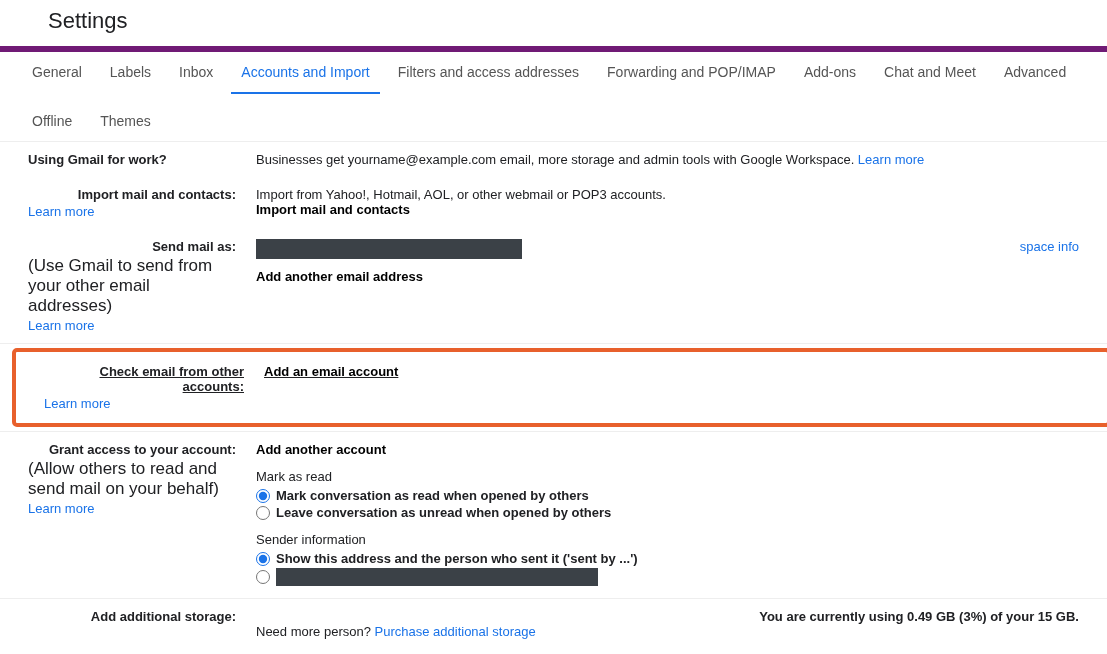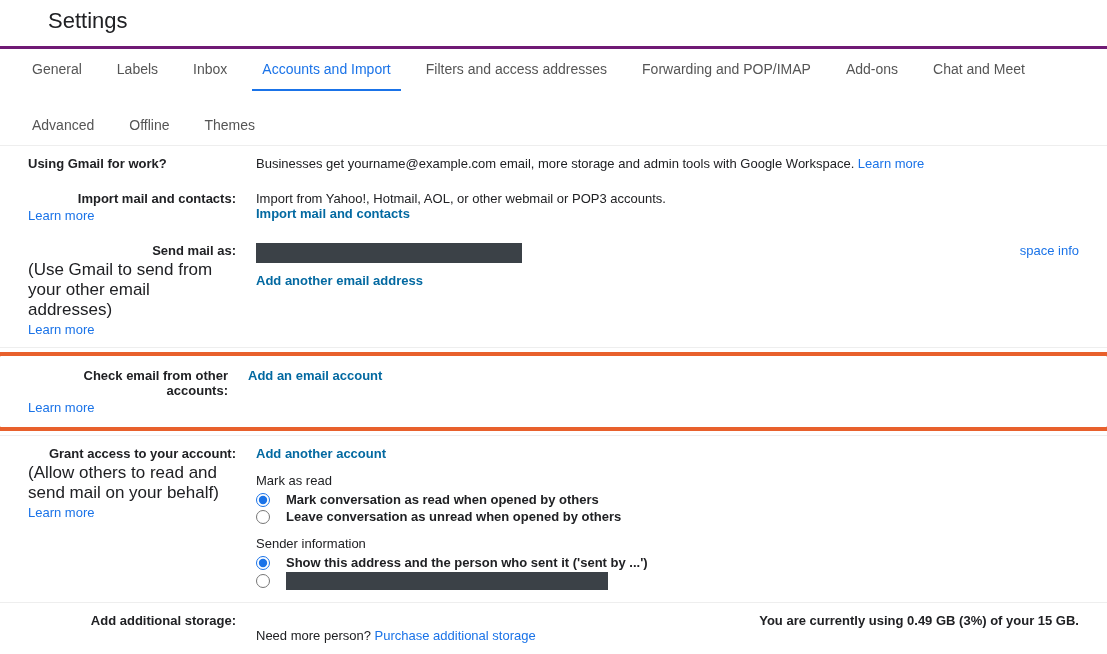--- a/index.html
+++ b/index.html
@@ -16,22 +16,22 @@
     font-family: 'Segoe UI', Arial, sans-serif;
     font-size: 22px;
     font-weight: 400;
     padding: 8px 17px 12px 28px;
     color: #202124;
     margin-left: 20px;
   }
   .tabs {
     display: flex;
     flex-wrap: wrap;
-    gap: 15px;
-    border-top: 3px solid #701a75;
+    gap: 8px;
+    border-top: 6px solid #701a75;
     border-bottom: 1px solid #eee;
     padding: 0 22px;
   }
   .tab {
     padding: 12px 10px;
     color: #555;
     cursor: pointer;
     font-size: 14px;
     white-space: nowrap;
   }
@@ -71,21 +71,21 @@
     color: #202124;
     font-size: 17px;
     margin-top: 2px;
   }
   a.link {
     color: #1a73e8;
     text-decoration: none;
     cursor: pointer;
   }
   a.link-bold {
-    color: #0369a1;
+    color: #000000;
     font-weight: 700;
     text-decoration: none;
     cursor: pointer;
     text-align: right;
   }
   .learn-more {
     color: #1a73e8;
     text-decoration: none;
     cursor: pointer;
     display: inline-block;
@@ -99,21 +99,21 @@
   }
   .edit-info {
     float: right;
     color: #1a73e8;
     text-decoration: none;
     cursor: pointer;
   }
   .radio-row {
     display: flex;
     align-items: center;
-    gap: 16px;
+    gap: 6px;
     margin: 2px 0;
   }
   input[type="radio"] {
     accent-color: #1a73e8;
     margin: 0;
     width: 14px;
     height: 14px;
     cursor: pointer;
   }
   .group-title {
@@ -195,21 +195,21 @@
       <span class="redacted" style="width:266px;"></span>
       <a href="#" class="edit-info">space info</a>
     </div>
     <div style="margin-top:10px;">
       <a href="#" class="link-bold">Add another email address</a>
     </div>
   </td>
 </tr>
 
 <tr class="highlighted">
-  <td colspan="2" style="padding:4px 0 4px 0;">
+  <td colspan="2" style="padding:4px 0 4px 16px;text-decoration:underline;">
     <div class="highlight-box">
       <div class="highlight-row">
         <div class="highlight-left">
           <div class="label-bold">Check email from other accounts:</div>
           <a href="#" class="learn-more">Learn more</a>
         </div>
         <div class="highlight-right">
           <a href="#" class="link-bold">Add an email account</a>
         </div>
       </div>

